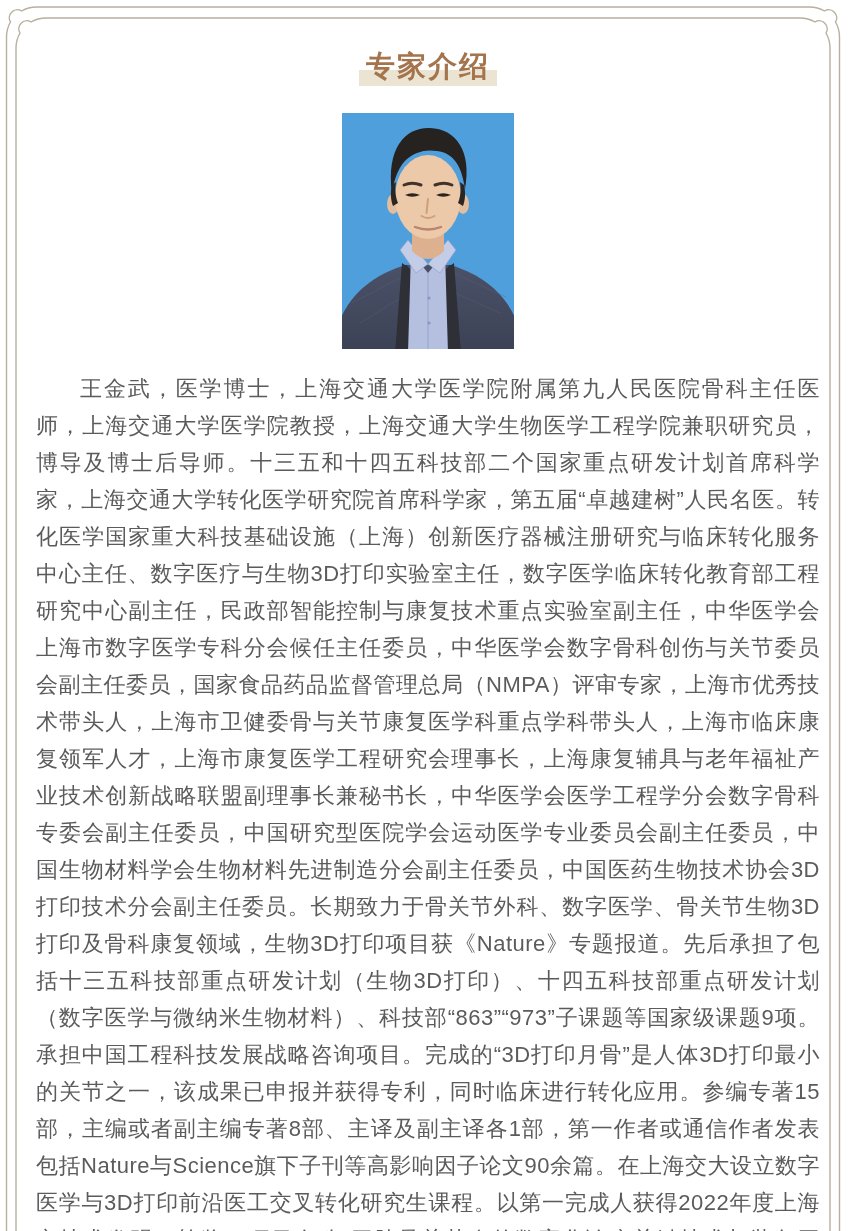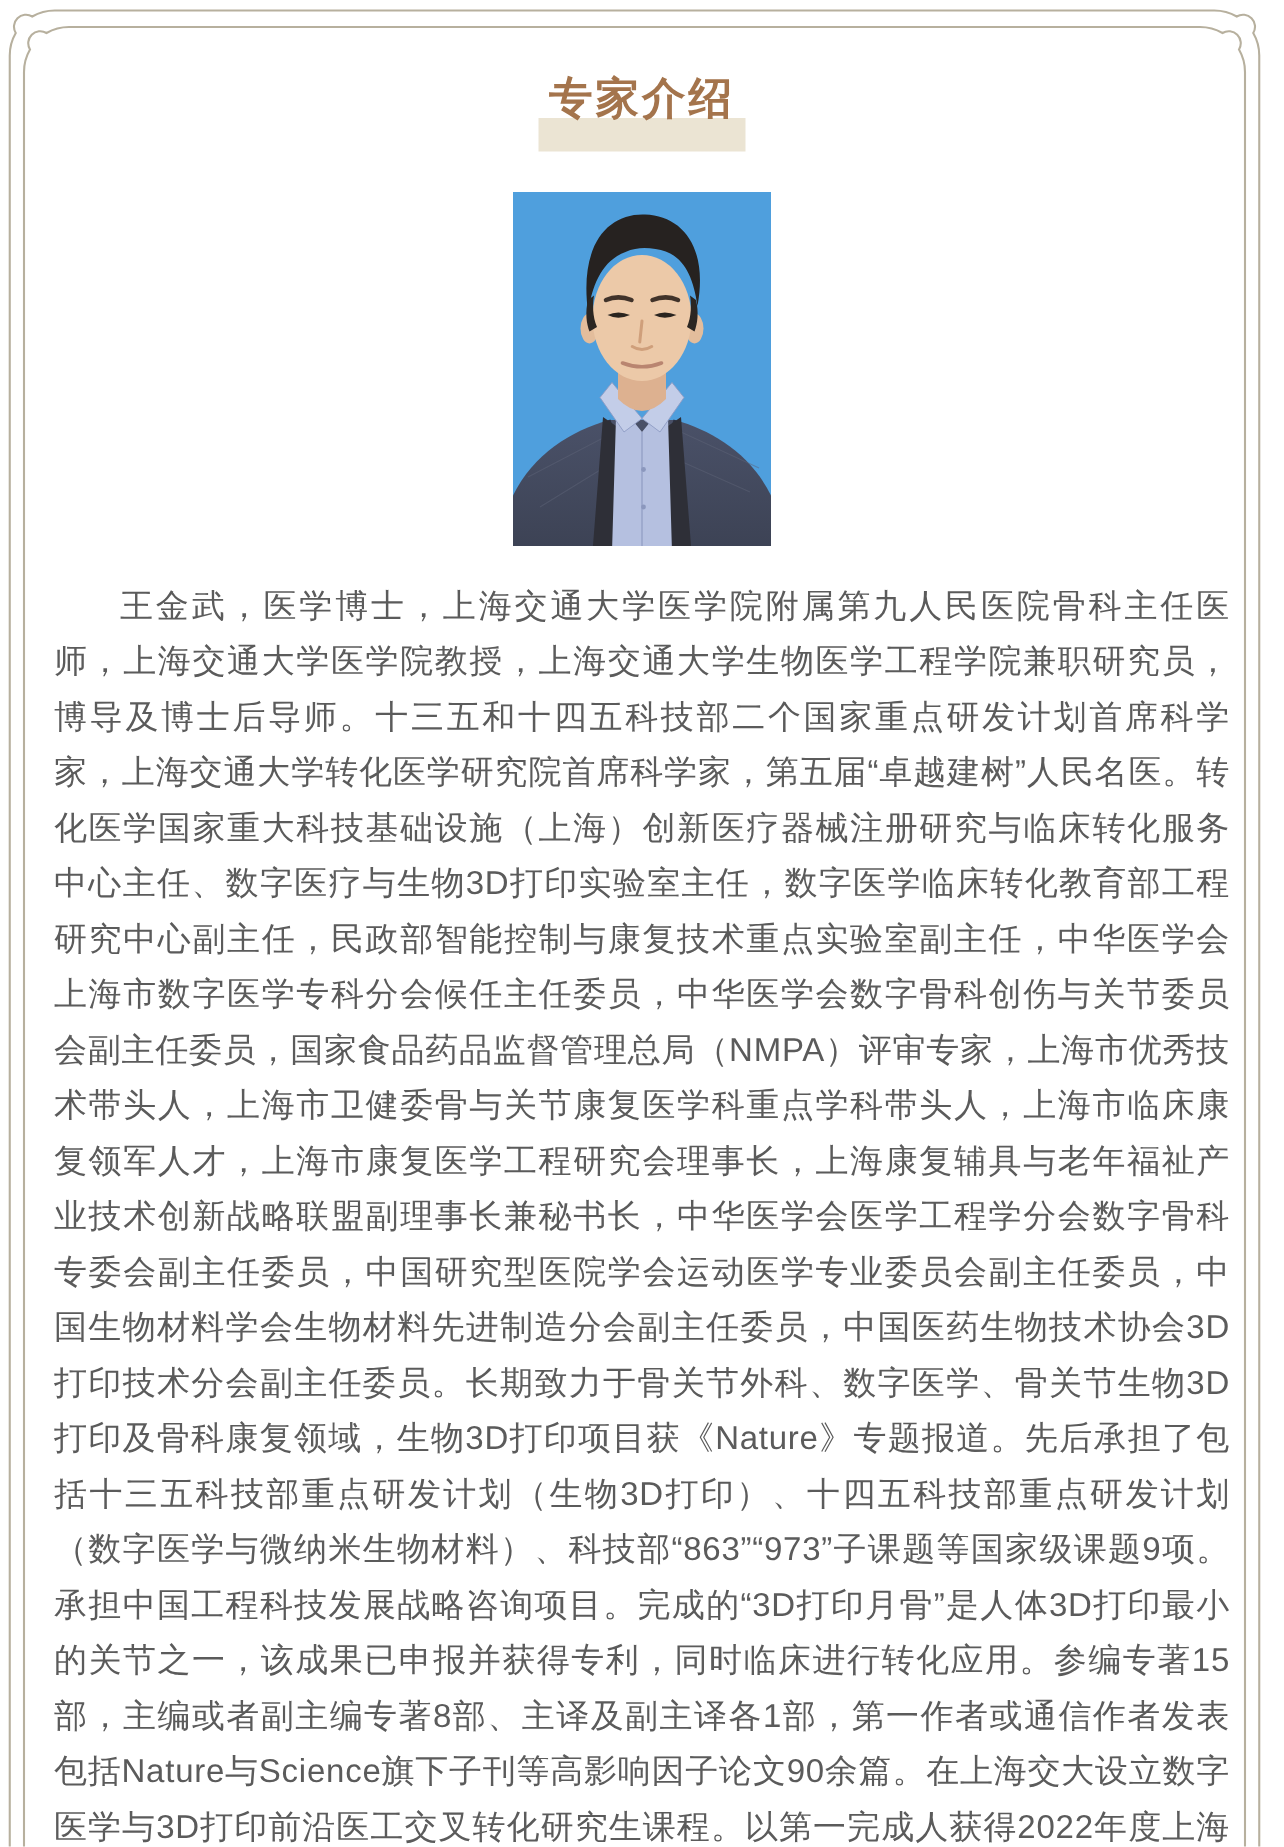--- a/index.html
+++ b/index.html
@@ -26,21 +26,21 @@
     text-align: center;
     margin-top: 50px;
   }
   .page-title {
     display: inline-block;
     font-size: 29px;
     font-weight: bold;
     letter-spacing: 2px;
     color: var(--title-color, #a4744c);
     background: linear-gradient(to bottom, transparent 56%, var(--highlight-color, #ebe4d3) 56%);
-    padding: 0 7px 18px 7px;
+    padding: 0 7px 3px 7px;
     line-height: 1.15;
   }
   .photo-wrap {
     text-align: center;
     margin-top: 27px;
     line-height: 0;
   }
   .portrait {
     width: 172px;
     height: 236px;

